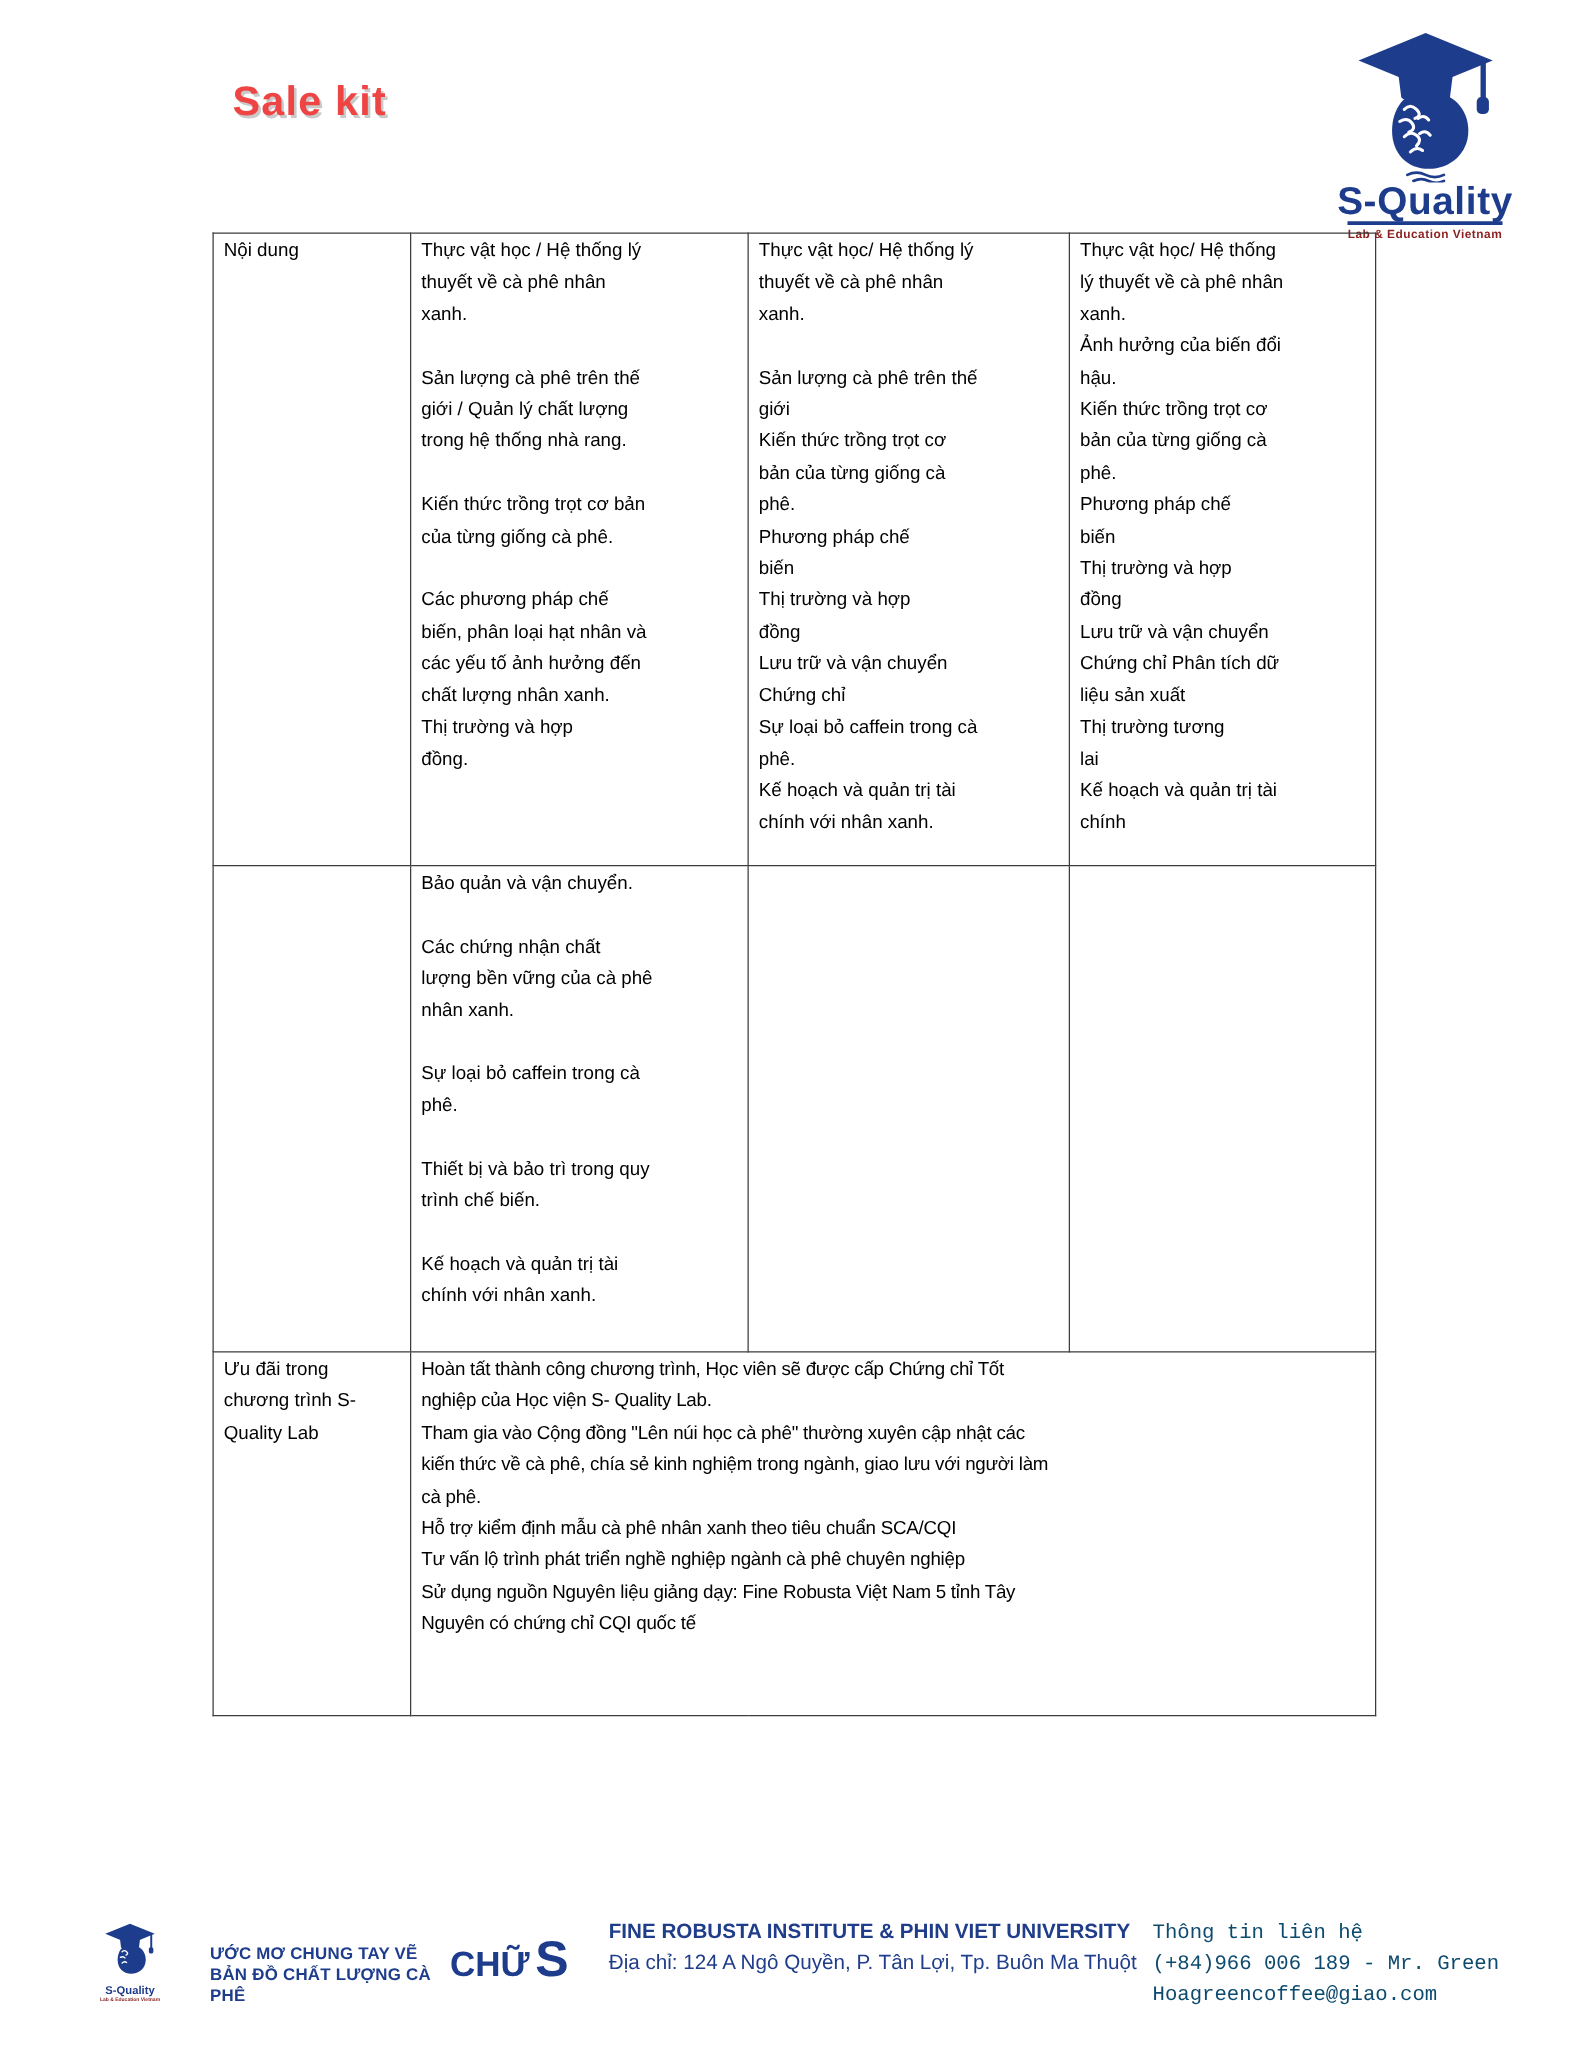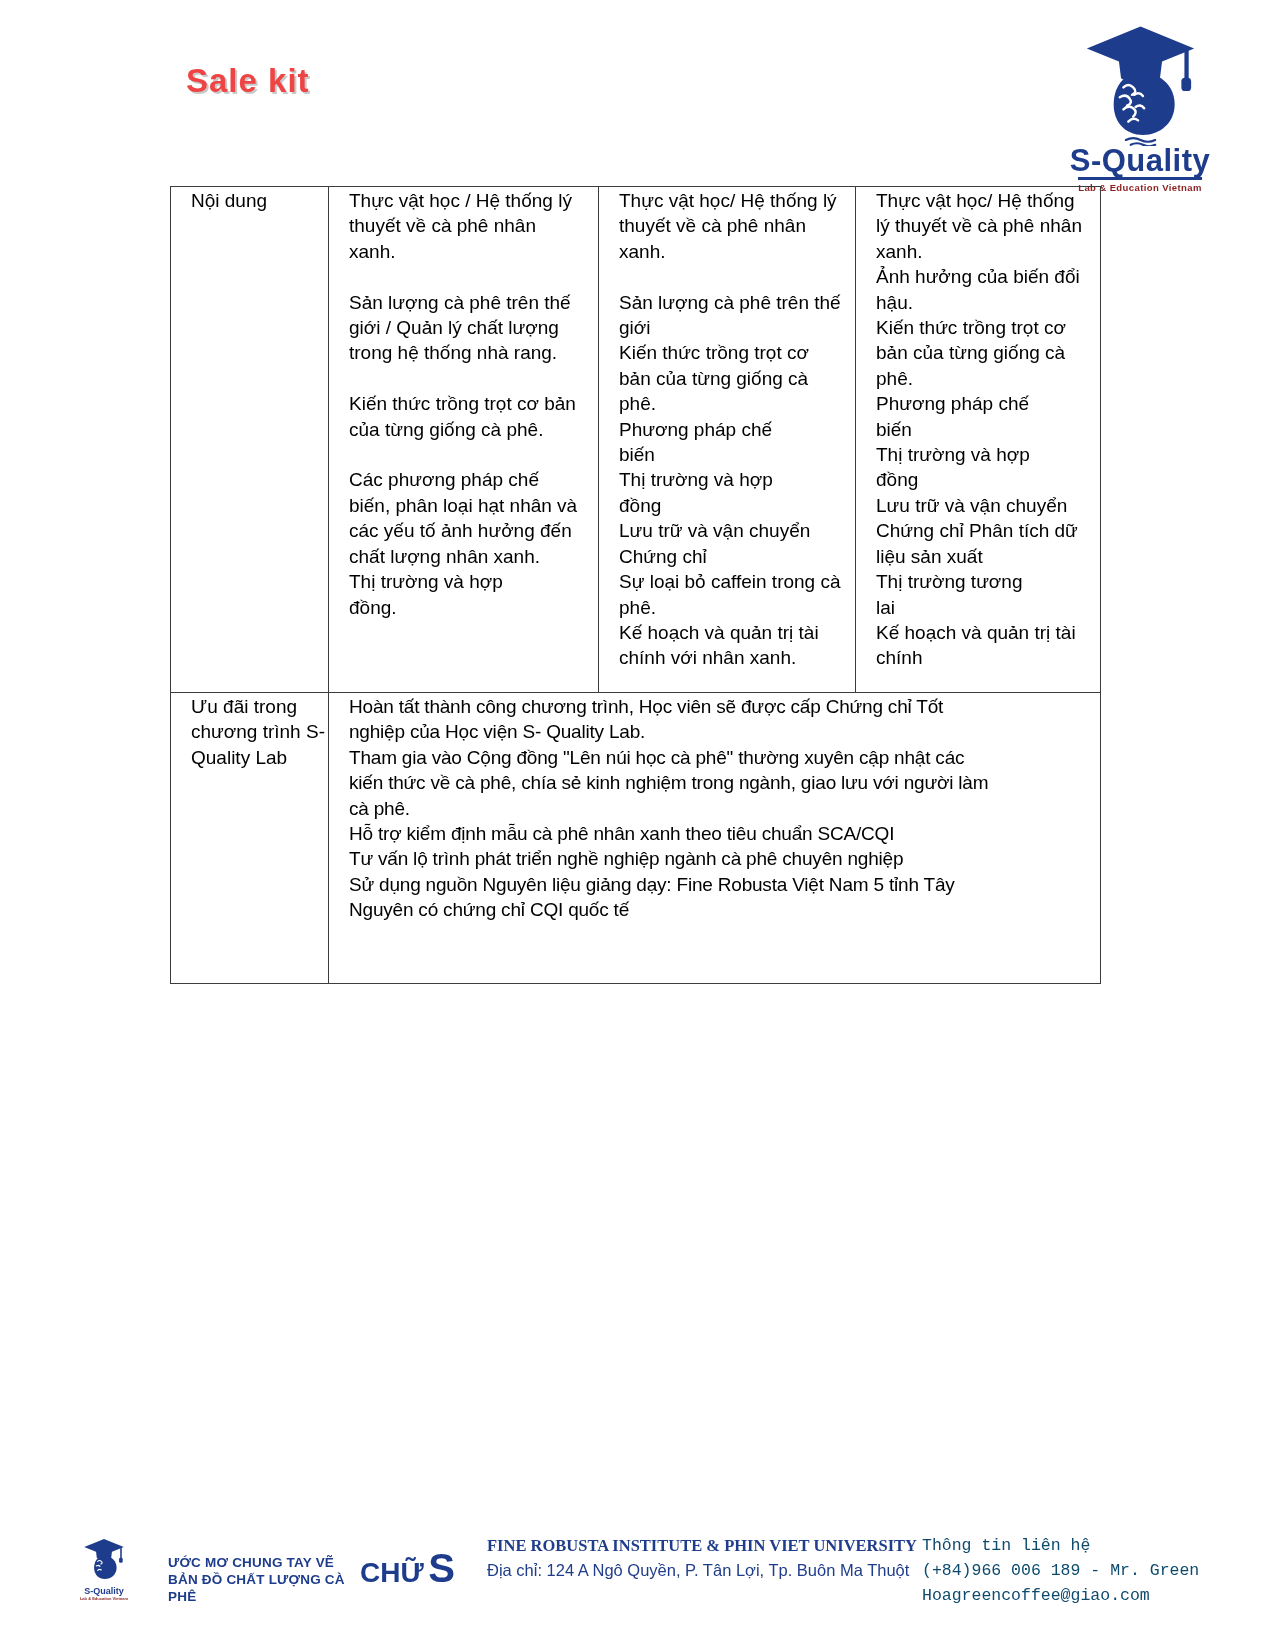--- a/index.html
+++ b/index.html
@@ -28,39 +28,39 @@
     border-top:3px solid #1e3c8c;
     font-size:9.5px;font-weight:700;color:#8a1f1f;letter-spacing:0.4px;
   }
   
   table.main{
     position:absolute;left:170px;top:186px;width:930px;
     border-collapse:collapse;table-layout:fixed;
   }
   table.main td{
     border:1px solid #3c3c3c;vertical-align:top;
-    padding:1px 3px 1px 20px;
-    font-size:19px;line-height:25.4px;
+    padding:1px 3px 1px 8px;
+    font-size:15px;line-height:25.4px;
   }
   .pre{white-space:pre-line;}
   .merged{letter-spacing:-0.2px;line-height:26px;}
   
   .footer{position:absolute;left:0;top:1528px;width:1275px;height:100px;color:#1e3c8c;}
   .mini-logo{position:absolute;left:74px;top:10px;width:60px;text-align:center;}
   .mini-logo-name{font-size:9px;font-weight:800;color:#1e3c8c;line-height:9px;}
   .mini-logo-tag{font-size:4px;font-weight:700;color:#8a1f1f;line-height:5px;}
   .slogan{
     position:absolute;left:168px;top:26px;width:190px;text-align:left;
     font-size:13.5px;font-weight:800;line-height:17px;color:#1e3c8c;letter-spacing:0.2px;
   }
   .chu-s{position:absolute;left:360px;top:18px;color:#1e3c8c;font-weight:800;text-align:center;}
   .chu-s .chu{font-size:28px;}
   .chu-s .big-s{font-size:40px;}
   .org-block{position:absolute;left:487px;top:5px;font-size:16.5px;line-height:25px;color:#1f3d8a;}
-  .org-line1{font-weight:700;font-family:Liberation Serif, serif;}
+  .org-line1{font-weight:700;}
   .website-url{text-decoration:underline;color:#1f3d8a;cursor:pointer;}
   .contact-block{position:absolute;left:922px;top:5px;font-size:16.5px;line-height:25px;color:#0c4a6e;font-family:Liberation Mono, monospace;}
 </style>
 </head>
 <body>
 
 <div class="salekit">Sale kit</div>
 
 <div class="brand">
   <svg width="125" height="122" viewBox="0 0 100 100">
@@ -152,20 +152,39 @@
 biến
 Thị trường và hợp
 đồng
 Lưu trữ và vận chuyển
 Chứng chỉ Phân tích dữ
 liệu sản xuất
 Thị trường tương
 lai
 Kế hoạch và quản trị tài
 chính</td>
+  </tr>
+  <tr>
+    <td style="height:386px"></td>
+    <td class="pre">Bảo quản và vận chuyển.
+
+Các chứng nhận chất
+lượng bền vững của cà phê
+nhân xanh.
+
+Sự loại bỏ caffein trong cà
+phê.
+
+Thiết bị và bảo trì trong quy
+trình chế biến.
+
+Kế hoạch và quản trị tài
+chính với nhân xanh.</td>
+    <td></td>
+    <td></td>
   </tr>
   <tr>
     <td style="height:288px" class="pre">Ưu đãi trong
 chương trình S-
 Quality Lab</td>
     <td colspan="3" class="pre merged">Hoàn tất thành công chương trình, Học viên sẽ được cấp Chứng chỉ Tốt
 nghiệp của Học viện S- Quality Lab.
 Tham gia vào Cộng đồng "Lên núi học cà phê" thường xuyên cập nhật các
 kiến thức về cà phê, chía sẻ kinh nghiệm trong ngành, giao lưu với người làm
 cà phê.

